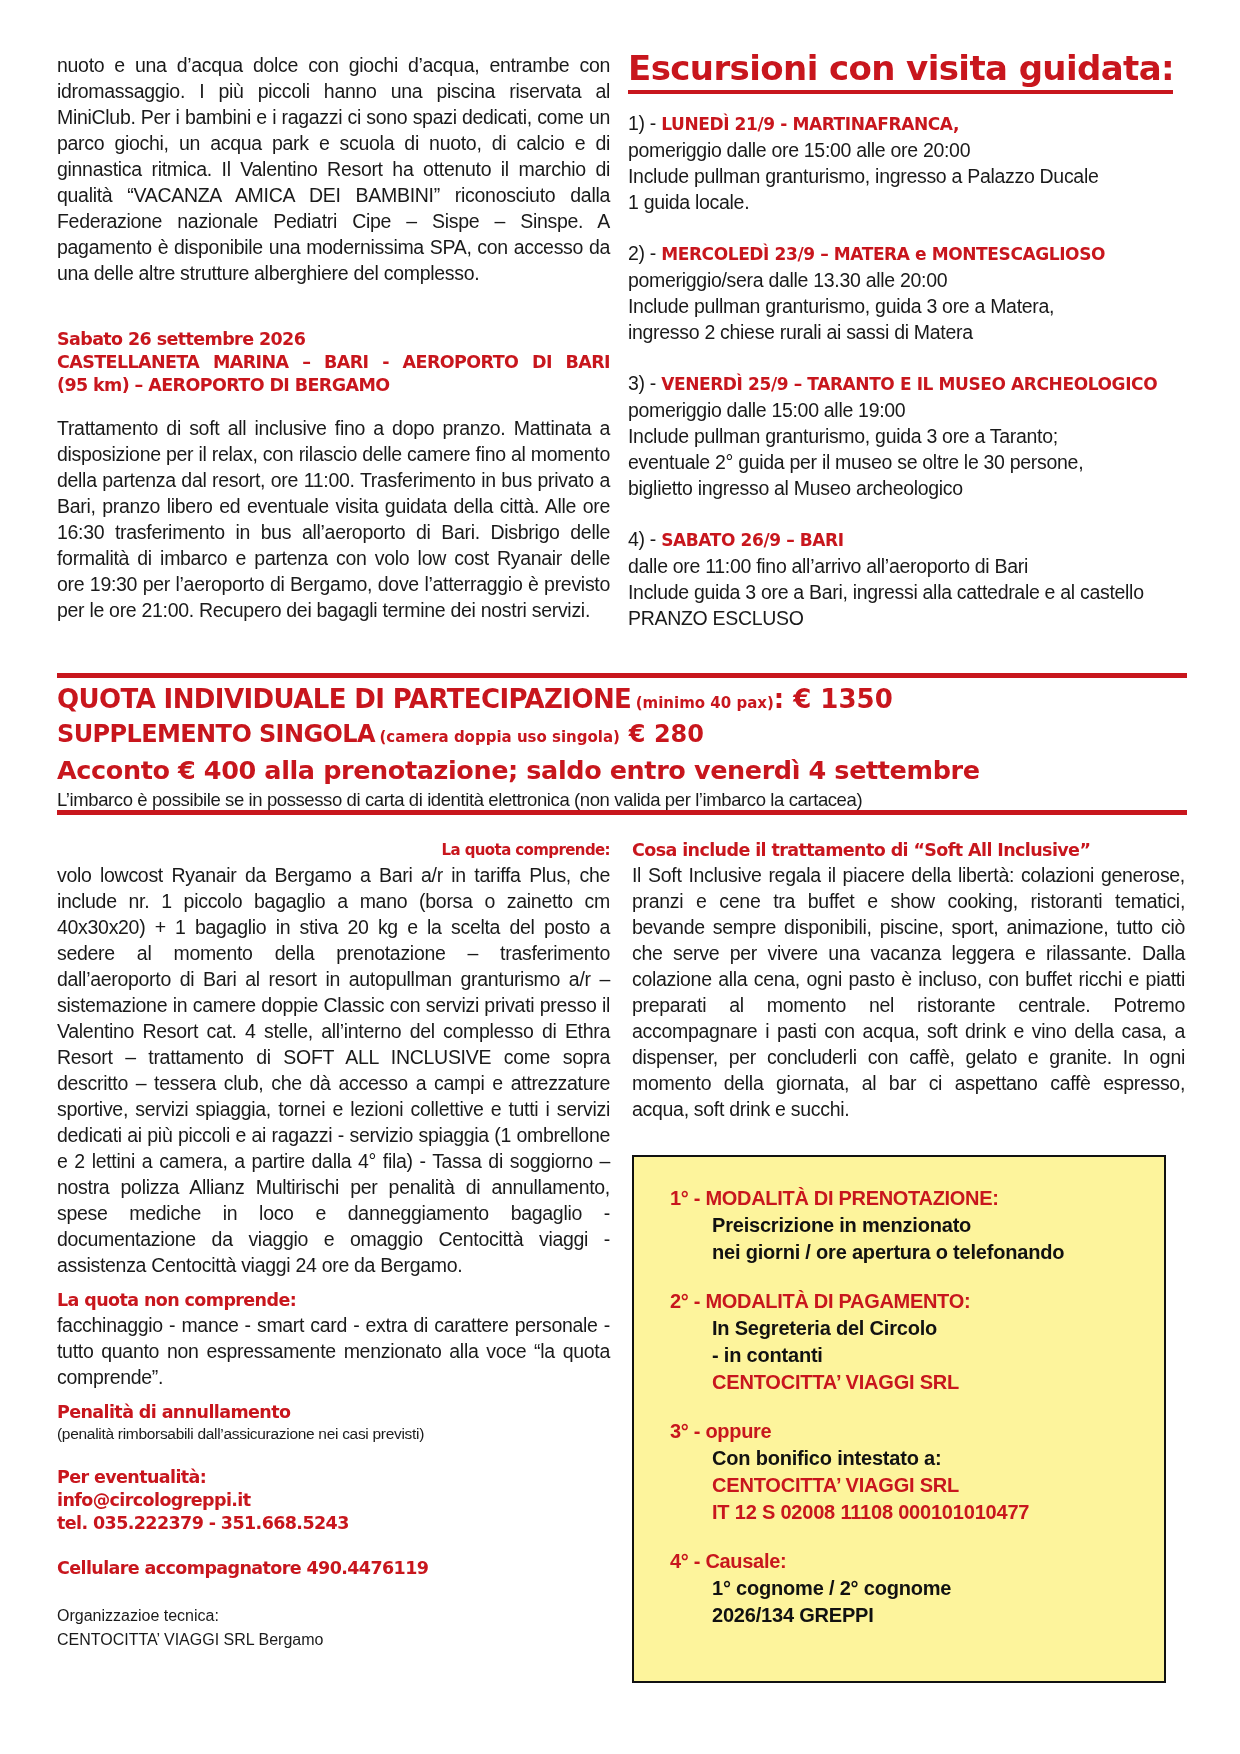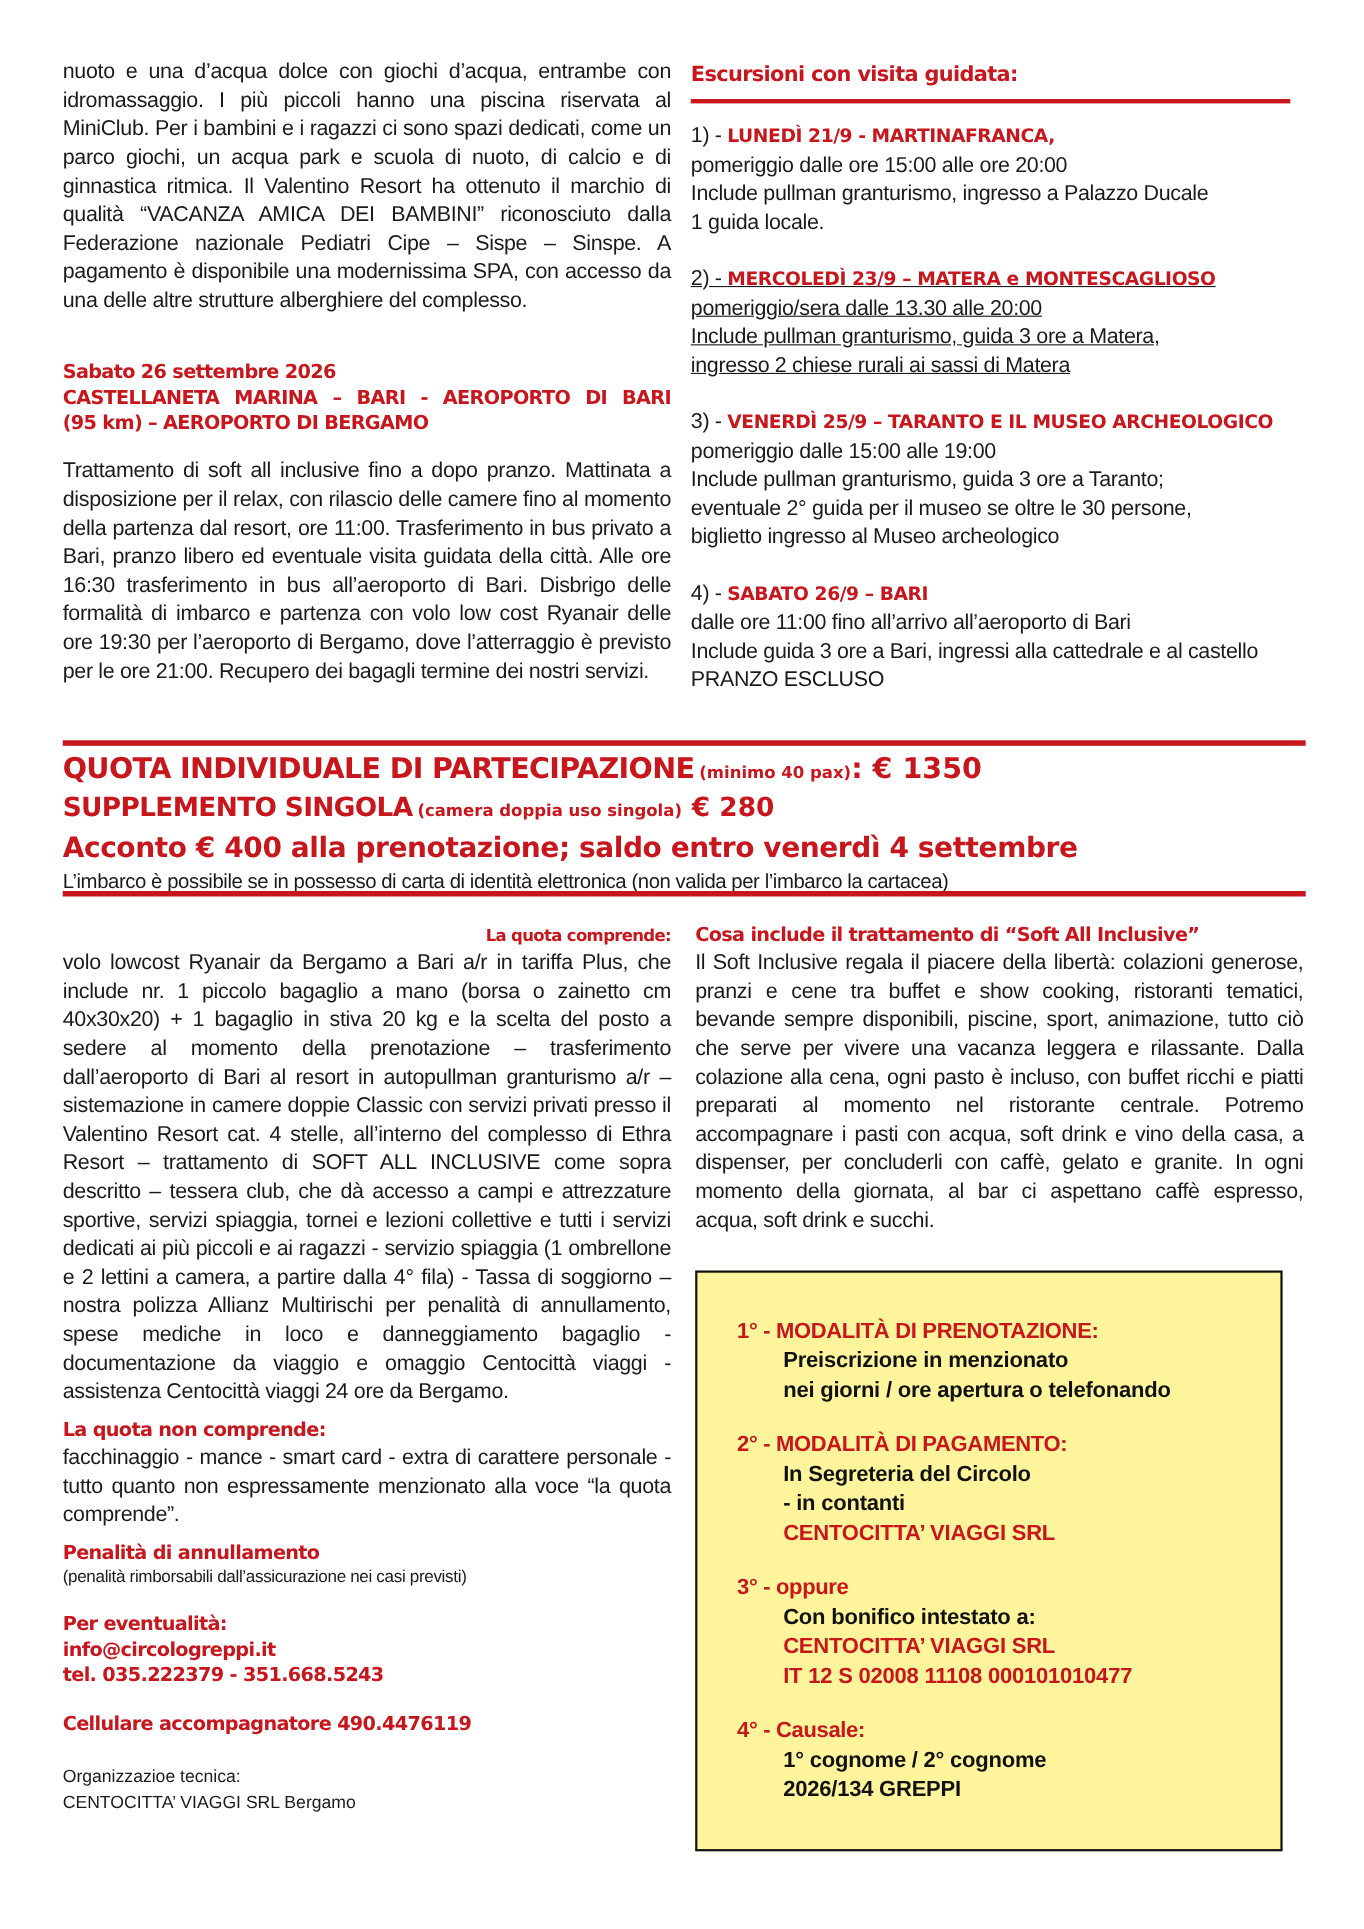--- a/index.html
+++ b/index.html
@@ -32,30 +32,30 @@
 </div>
 
 <div class="col body-left" style="top:328px;">
   <div class="head-red" style="font-size:17.5px;line-height:23px;">Sabato 26 settembre 2026</div>
   <div class="head-red" style="font-size:17.5px;line-height:23px;text-align:justify;text-align-last:justify;">CASTELLANETA MARINA – BARI - AEROPORTO DI BARI</div>
   <div class="head-red" style="font-size:17.5px;line-height:23px;">(95 km) – AEROPORTO DI BERGAMO</div>
   <p class="body-text" style="margin-top:18px;">Trattamento di soft all inclusive fino a dopo pranzo. Mattinata a disposizione per il relax, con rilascio delle camere fino al momento della partenza dal resort, ore 11:00. Trasferimento in bus privato a Bari, pranzo libero ed eventuale visita guidata della città. Alle ore 16:30 trasferimento in bus all’aeroporto di Bari. Disbrigo delle formalità di imbarco e partenza con volo low cost Ryanair delle ore 19:30 per l’aeroporto di Bergamo, dove l’atterraggio è previsto per le ore 21:00. Recupero dei bagagli termine dei nostri servizi.</p>
 </div>
 
 <div class="col" style="left:628px; top:52px; width:560px;">
-  <div class="head-red" style="font-size:19px;line-height:32px;">Escursioni con visita guidata:</div>
+  <div class="head-red" style="font-size:34px;line-height:32px;">Escursioni con visita guidata:</div>
   <div style="height:4px;background:#c8161d;width:545px;margin-top:6px;"></div>
   <div id="exc-list" style="margin-top:16px;">
       <div style="margin-bottom: 25px;">
         <div class="exc-line exc-head"><span>1) - </span><span class="label">LUNEDÌ 21/9 - MARTINAFRANCA,</span></div>
         <div class="exc-line">pomeriggio dalle ore 15:00 alle ore 20:00</div>
         <div class="exc-line">Include pullman granturismo, ingresso a Palazzo Ducale</div>
         <div class="exc-line">1 guida locale.</div>
       </div>
-      <div style="margin-bottom: 25px; text-decoration: underline;">
+      <div style="margin-bottom: 25px;">
         <div class="exc-line exc-head"><span>2) - </span><span class="label">MERCOLEDÌ 23/9 – MATERA e MONTESCAGLIOSO</span></div>
         <div class="exc-line">pomeriggio/sera dalle 13.30 alle 20:00</div>
         <div class="exc-line">Include pullman granturismo, guida 3 ore a Matera,</div>
         <div class="exc-line">ingresso 2 chiese rurali ai sassi di Matera</div>
       </div>
       <div style="margin-bottom: 25px;">
         <div class="exc-line exc-head"><span>3) - </span><span class="label">VENERDÌ 25/9 – TARANTO E IL MUSEO ARCHEOLOGICO</span></div>
         <div class="exc-line">pomeriggio dalle 15:00 alle 19:00</div>
         <div class="exc-line">Include pullman granturismo, guida 3 ore a Taranto;</div>
         <div class="exc-line">eventuale 2° guida per il museo se oltre le 30 persone,</div>
@@ -100,21 +100,21 @@
   <div style="font-size:16px;line-height:24px;margin-top:24px;">Organizzazioe tecnica:</div>
   <div style="font-size:16px;line-height:24px;">CENTOCITTA’ VIAGGI SRL Bergamo</div>
 </div>
 
 <div class="col" style="left:632px; top:838px; width:553px;">
   <div class="head-red" style="font-size:17.5px;line-height:24px;">Cosa include il trattamento di “Soft All Inclusive”</div>
   <p class="body-text">Il Soft Inclusive regala il piacere della libertà: colazioni generose, pranzi e cene tra buffet e show cooking, ristoranti tematici, bevande sempre disponibili, piscine, sport, animazione, tutto ciò che serve per vivere una vacanza leggera e rilassante. Dalla colazione alla cena, ogni pasto è incluso, con buffet ricchi e piatti preparati al momento nel ristorante centrale. Potremo accompagnare i pasti con acqua, soft drink e vino della casa, a dispenser, per concluderli con caffè, gelato e granite. In ogni momento della giornata, al bar ci aspettano caffè espresso, acqua, soft drink e succhi.</p>
 </div>
 
 <div class="box">
-  <div id="box-content" style="padding-top:40px;">
+  <div id="box-content" style="padding-top:28px;">
       <div class="sec" style="margin-bottom: 22px;">
         <div class="hd">1° - MODALITÀ DI PRENOTAZIONE:</div>
         <div class="ln">Preiscrizione in menzionato</div>
         <div class="ln">nei giorni / ore apertura o telefonando</div>
       </div>
       <div class="sec" style="margin-bottom: 22px;">
         <div class="hd">2° - MODALITÀ DI PAGAMENTO:</div>
         <div class="ln">In Segreteria del Circolo</div>
         <div class="ln">- in contanti</div>
         <div class="ln r">CENTOCITTA’ VIAGGI SRL</div>

